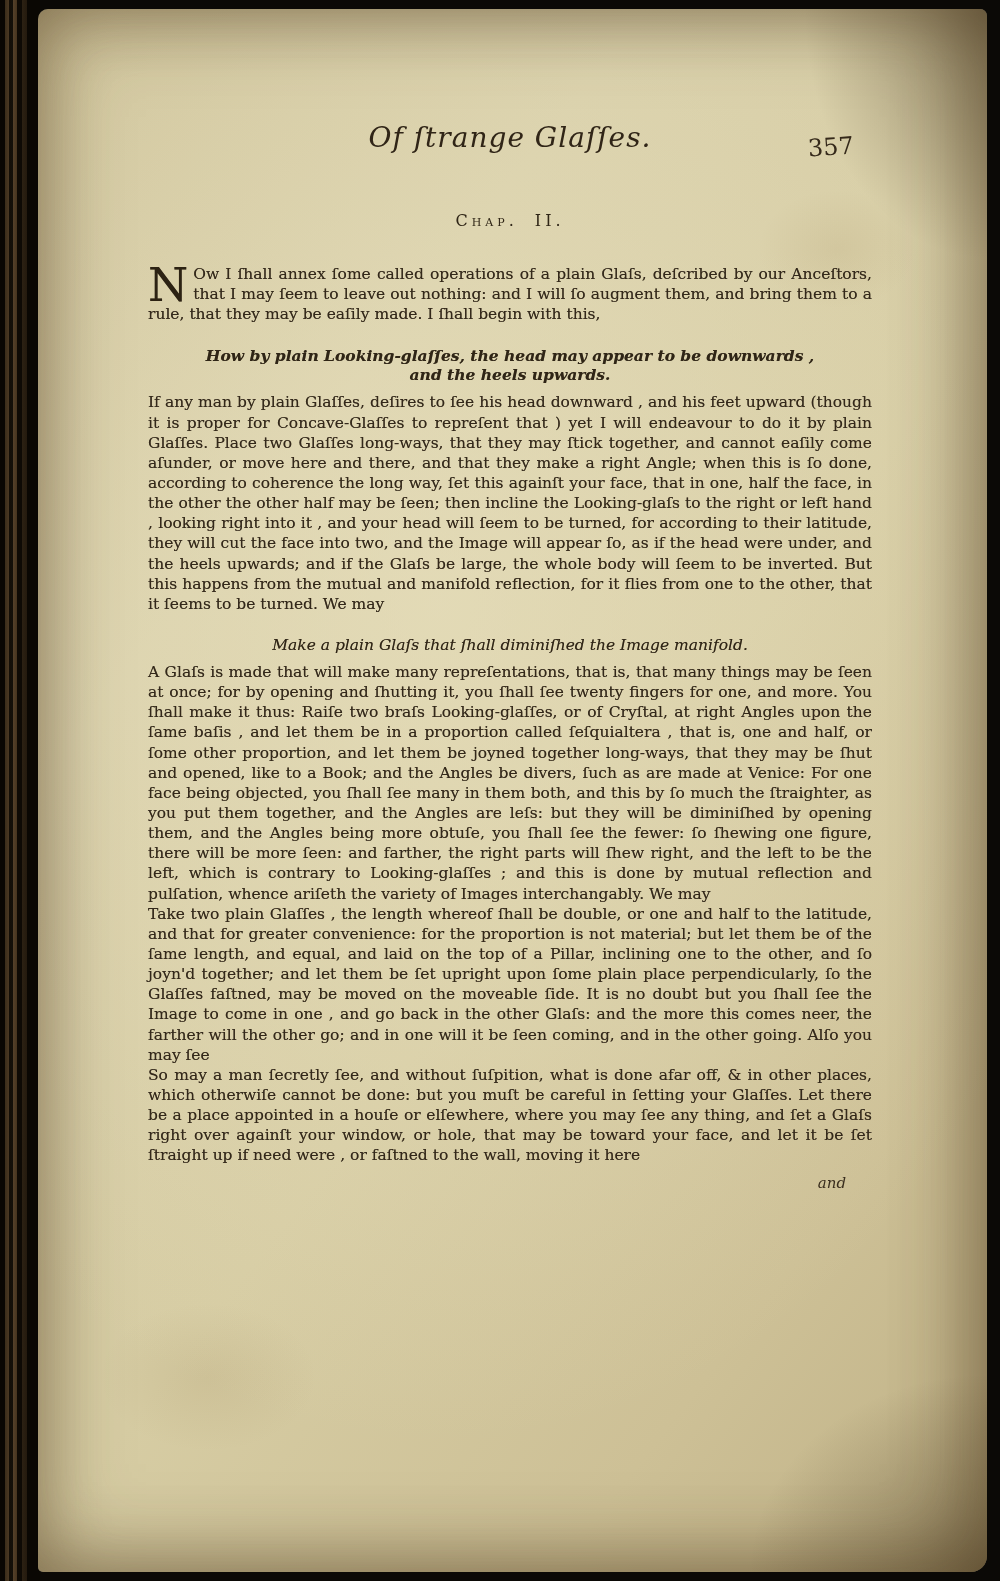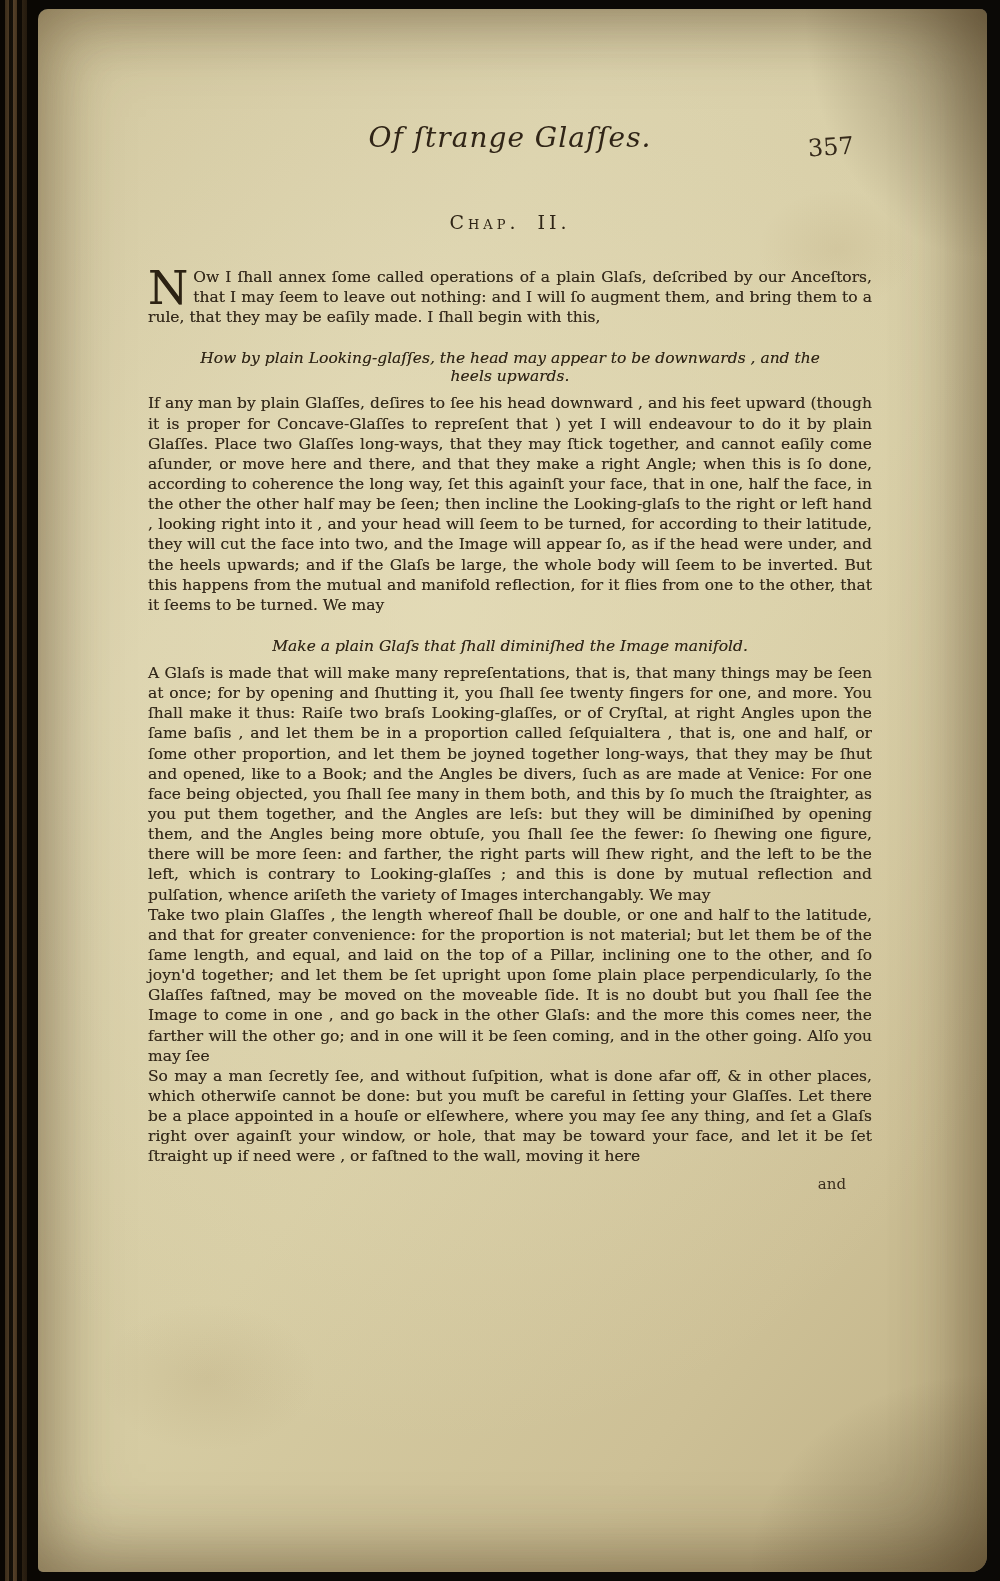--- a/index.html
+++ b/index.html
@@ -86,21 +86,21 @@
     font-size: 15.5px;
     line-height: 1.3;
     text-align: justify;
     color: #33281a;
     text-shadow: 0 0 0.5px rgba(51,40,26,0.55);
   }
   .chap-label {
     margin-top: 50px;
     text-align: center;
     font-variant: small-caps;
-    font-size: 19px;
+    font-size: 16px;
     letter-spacing: 4px;
     word-spacing: 8px;
     color: #2f2516;
   }
   .chap-subtitle {
     margin-top: 7px;
     text-align: center;
     font-style: italic;
     font-size: 15.5px;
     color: #33281a;
@@ -114,28 +114,29 @@
     color: #2c2213;
   }
   .section .sec-heading {
     margin: 22px auto 8px auto;
     text-align: center;
     font-style: italic;
     font-size: 15.5px;
     color: #2f2516;
     text-shadow: 0 0 0.5px rgba(47,37,22,0.55);
   }
-  .section .sec-heading.narrow { max-width: 620px; }
+  .section .sec-heading.narrow { max-width: 620px; font-weight: bold; }
   .catchword-row {
     margin-top: 8px;
     text-align: right;
     padding-right: 26px;
   }
   .catchword {
     font-size: 15px;
+    font-style: italic;
     color: #3a2e1e;
   }
 </style>
 </head>
 <body>
 
 <div class="scene">
   <div class="spine"></div>
   <div class="page">
     <div class="corner-shadow tr"></div>

